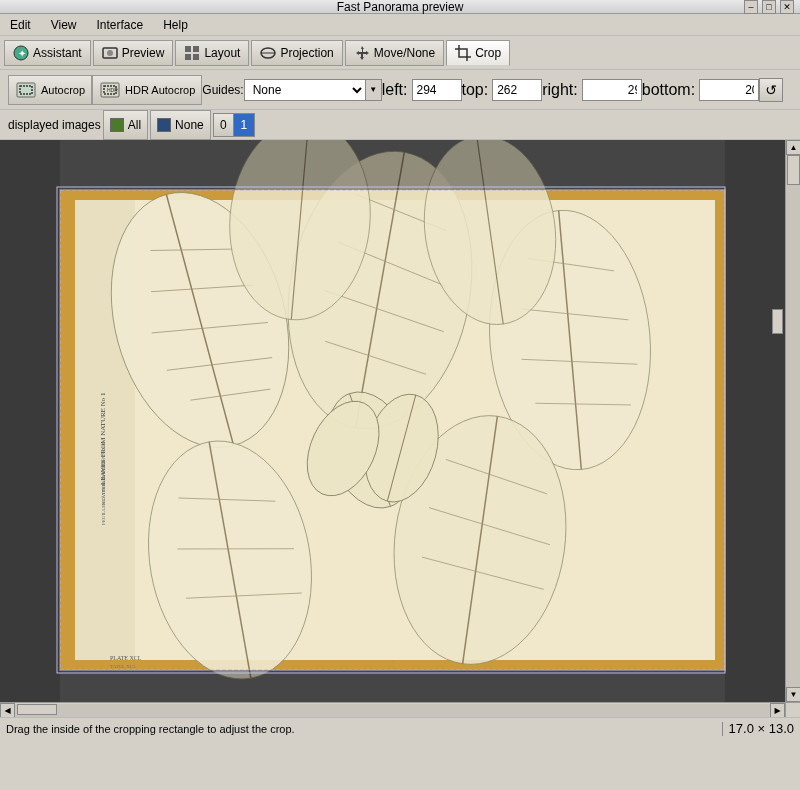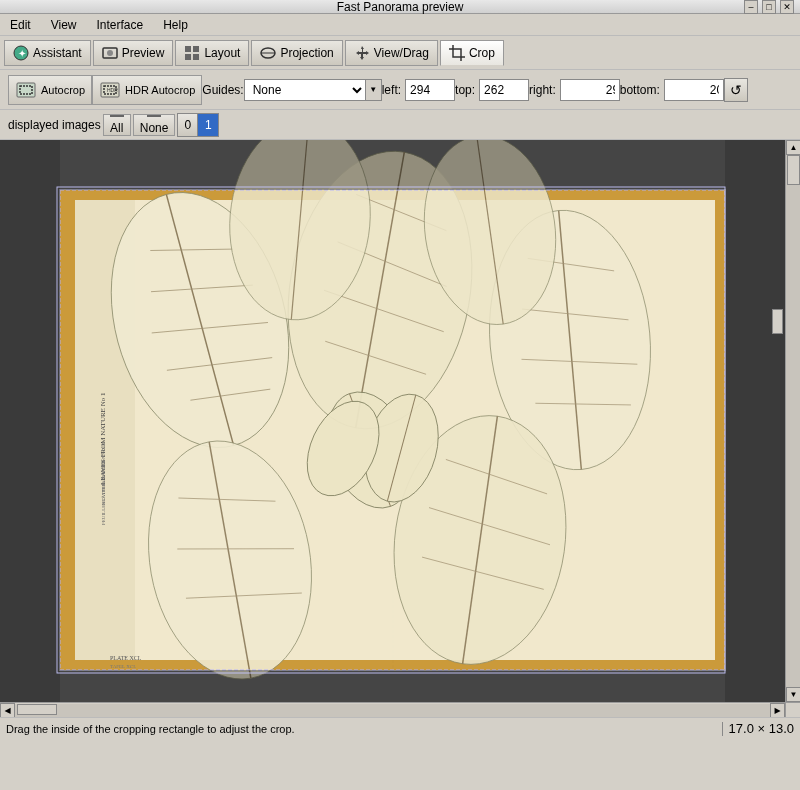--- a/index.html
+++ b/index.html
@@ -146,21 +146,21 @@
       display: flex;
       align-items: center;
       justify-content: center;
       font-size: 8px;
     }
     .field-group {
       display: flex;
       align-items: center;
       gap: 4px;
     }
-    .field-label { font-size: 12px; }
+    .field-label { font-size: 16px; }
     .field-input {
       width: 50px;
       height: 22px;
       border: 1px solid #888;
       background: white;
       padding: 0 4px;
       font-size: 12px;
     }
     .field-input.wide { width: 60px; padding-left: 45px; }
     .reset-btn {
@@ -180,30 +180,29 @@
       background: #d4d0c8;
       height: 30px;
       display: flex;
       align-items: center;
       padding: 0 8px;
       gap: 2px;
       border-bottom: 1px solid #bbb;
     }
     .images-label { font-size: 12px; }
     .img-btn {
-      height: 22px;
+      height: 30px;
       padding: 0 6px;
       border: 1px solid #999;
       background: linear-gradient(to bottom, #e8e6e0, #ccc8be);
       cursor: pointer;
       display: flex;
       align-items: center;
       gap: 4px;
       font-size: 12px;
-      flex-direction: column;
     }
     .img-num-btns {
       display: flex;
       border: 1px solid #888;
     }
     .img-num-btn {
       width: 20px;
       height: 22px;
       border: none;
       border-right: 1px solid #888;
@@ -359,21 +358,21 @@
         </svg>
     </span>
     <span>Projection</span>
   </button>
   <button class="tab-btn">
     <span class="tab-icon">
       <svg width="16" height="16" viewBox="0 0 16 16">
           <path d="M8 1l2 3H9v3h3V6l3 2-3 2v-1h-3v3h1l-2 3-2-3h1V9H5v1L2 8l3-2v1h3V4H7z" fill="#444"></path>
         </svg>
     </span>
-    <span>View/Drag</span>
+    <span>Move/None</span>
   </button>
   <button class="tab-btn active">
     <span class="tab-icon">
       <svg width="16" height="16" viewBox="0 0 16 16">
           <rect x="4" y="4" width="8" height="8" fill="none" stroke="#333" stroke-width="1.5"></rect>
           <line x1="4" y1="0" x2="4" y2="4" stroke="#333" stroke-width="1.5"></line>
           <line x1="0" y1="4" x2="4" y2="4" stroke="#333" stroke-width="1.5"></line>
           <line x1="12" y1="16" x2="12" y2="12" stroke="#333" stroke-width="1.5"></line>
           <line x1="16" y1="12" x2="12" y2="12" stroke="#333" stroke-width="1.5"></line>
         </svg>

